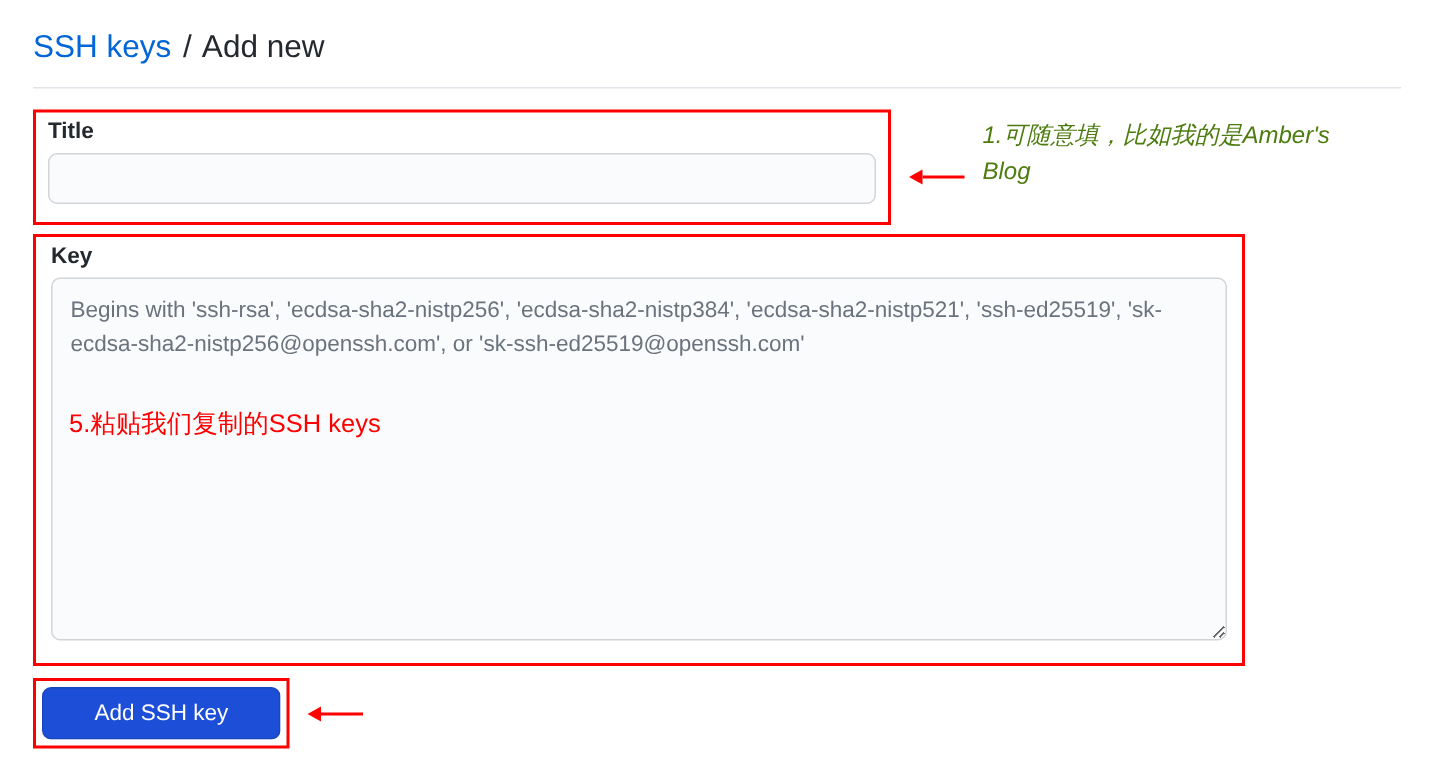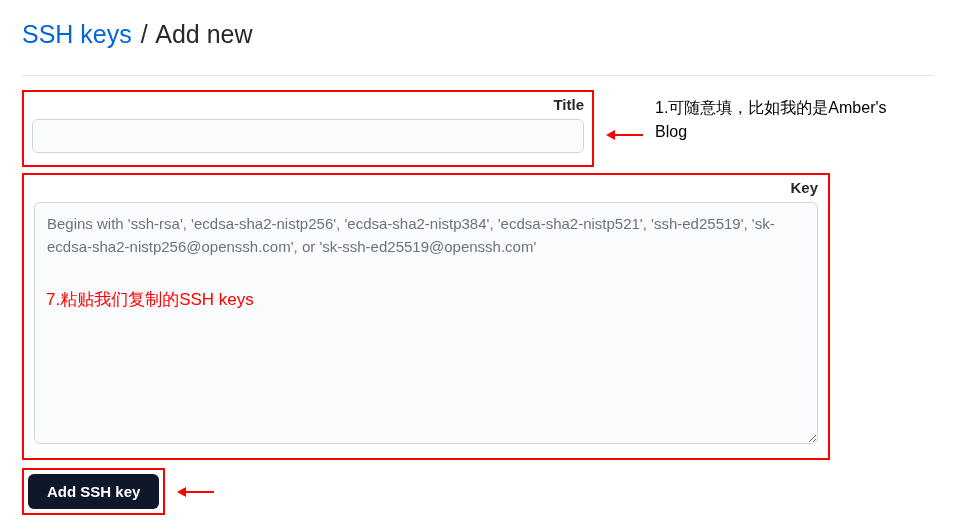--- a/index.html
+++ b/index.html
@@ -4,24 +4,24 @@
   <style>
     * { box-sizing: border-box; margin: 0; padding: 0; }
     body {
       font-family: -apple-system, BlinkMacSystemFont, "Segoe UI", Helvetica, Arial, sans-serif;
       background: #fff;
       width: 956px;
       height: 520px;
       padding: 20px 22px;
     }
     .page-title {
-      font-size: 25px;
+      font-size: 21px;
       font-weight: 400;
       color: #24292e;
-      margin-bottom: 26px;
+      margin-bottom: 14px;
     }
     .page-title .link {
       color: #0366d6;
     }
     .page-title .sep { color: #24292e; margin: 0 2px; }
     .divider {
       height: 1px;
       background: #e1e4e8;
       margin-bottom: 14px;
     }
@@ -33,21 +33,20 @@
     .title-box {
       border: 2px solid #f00;
       padding: 4px 8px 12px 8px;
       width: 572px;
     }
     .field-label {
       font-weight: 600;
       font-size: 15px;
       color: #24292e;
       margin-bottom: 6px;
-      text-align: right;
     }
     .text-input {
       width: 100%;
       height: 34px;
       border: 1px solid #d1d5da;
       border-radius: 6px;
       padding: 6px 10px;
       font-size: 14px;
       background: #fafbfc;
     }
@@ -61,25 +60,26 @@
       height: 2px;
       background: #f00;
     }
     .arrow-head-left {
       width: 0; height: 0;
       border-top: 5px solid transparent;
       border-bottom: 5px solid transparent;
       border-right: 9px solid #f00;
     }
     .annotation-1 {
-      color: #000000;
+      color: #4d7c0f;
       font-size: 16px;
       line-height: 1.5;
       margin-top: 6px;
       width: 260px;
+      font-style: italic;
     }
     .key-box {
       border: 2px solid #f00;
       padding: 4px 10px 10px 10px;
       margin-top: 6px;
       width: 808px;
       position: relative;
     }
     .textarea-wrap {
       position: relative;
@@ -110,27 +110,27 @@
       display: flex;
       align-items: center;
       margin-top: 8px;
       gap: 12px;
     }
     .btn-box {
       border: 2px solid #f00;
       padding: 4px;
     }
     .btn-green {
-      background: #0f172a;
+      background: #1d4ed8;
       color: #fff;
       border: 1px solid rgba(27,31,35,0.15);
       border-radius: 6px;
-      padding: 8px 18px;
+      padding: 8px 34px;
       font-size: 15px;
-      font-weight: 700;
+      font-weight: 400;
       cursor: pointer;
     }
     .arrow-left-2 {
       display: flex;
       align-items: center;
     }
     .annotation-3 {
       color: #f00;
       font-size: 17px;
     }
@@ -154,21 +154,21 @@
     <div class="arrow-head-left"></div>
     <div class="arrow-line"></div>
   </div>
   <div class="annotation-1">1.可随意填，比如我的是Amber's Blog</div>
 </div>
 
 <div class="key-box">
   <div class="field-label">Key</div>
   <div class="textarea-wrap">
     <textarea class="key-textarea" placeholder="Begins with 'ssh-rsa', 'ecdsa-sha2-nistp256', 'ecdsa-sha2-nistp384', 'ecdsa-sha2-nistp521', 'ssh-ed25519', 'sk-ecdsa-sha2-nistp256@openssh.com', or 'sk-ssh-ed25519@openssh.com'" style=""></textarea>
-    <div class="annotation-2">7.粘贴我们复制的SSH keys</div>
+    <div class="annotation-2">5.粘贴我们复制的SSH keys</div>
   </div>
 </div>
 
 <div class="button-row">
   <div class="btn-box">
     <button class="btn-green">Add SSH key</button>
   </div>
   <div class="arrow-left-2">
     <div class="arrow-head-left"></div>
     <div class="arrow-line"></div>

